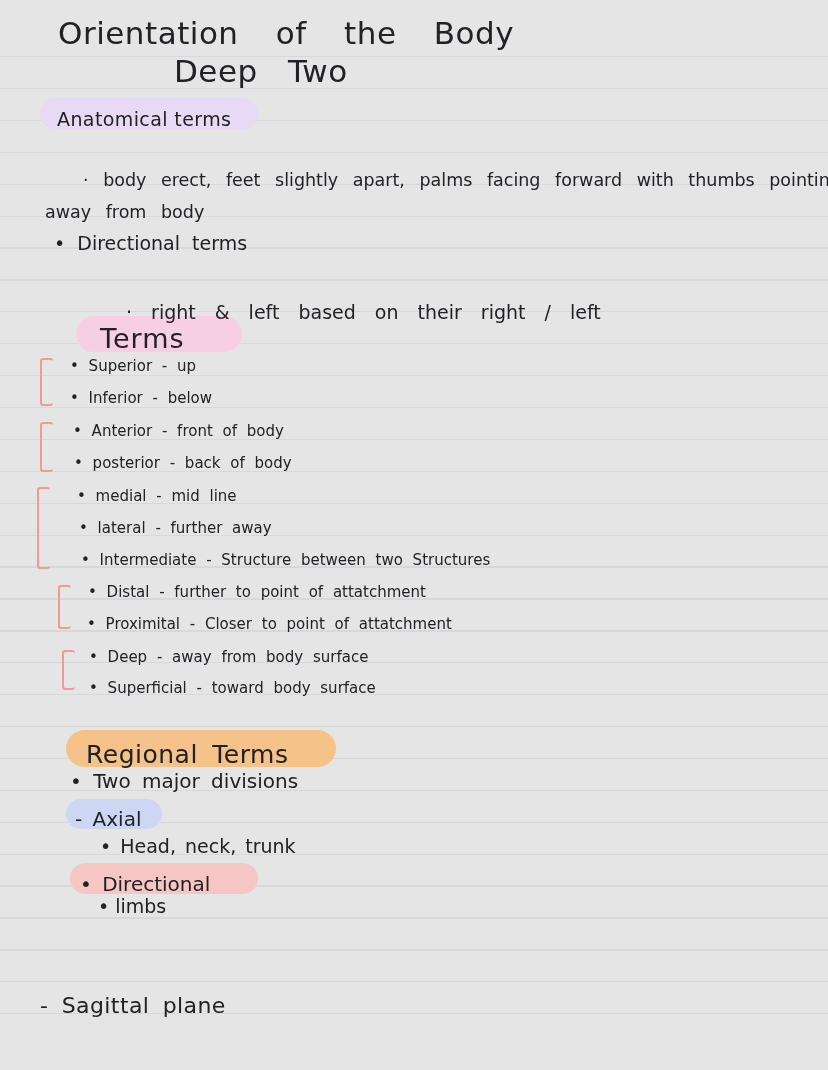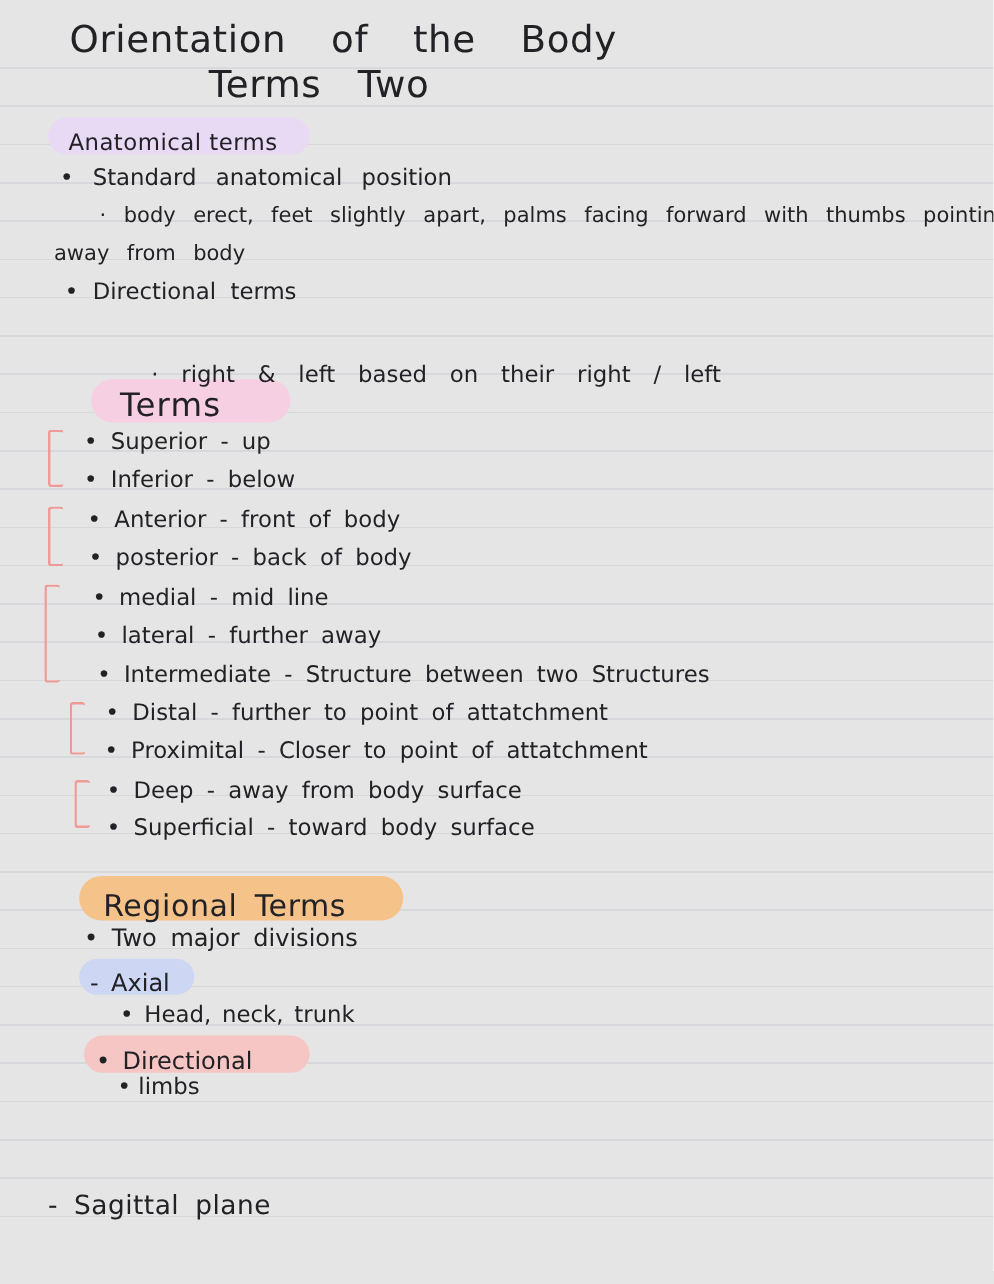--- a/index.html
+++ b/index.html
@@ -41,47 +41,46 @@
   .pill-appendicular{left:70px;top:863px;width:178px;height:31px;border-radius:16px;
     background:var(--hl-red,#f5c6c3);font-size:20px;padding-left:10px;word-spacing:4px;}
   .pill-bodyplanes{left:45px;top:952px;width:240px;height:47px;border-radius:23px;
     background:var(--hl-yellow,#f8f4c4);font-size:29px;padding-left:18px;word-spacing:8px;letter-spacing:.5px;}
   
   .l-std{left:50px;top:138px;font-size:19px;word-spacing:10px;}
   .l-body-erect{left:83px;top:170px;font-size:17.5px;word-spacing:9px;}
   .l-away{left:45px;top:202px;font-size:17.5px;word-spacing:9px;}
   .l-directional{left:54px;top:233px;font-size:19px;word-spacing:6px;}
   .l-rightleft{left:126px;top:264px;font-size:19px;word-spacing:13px;margin-top:38px;}
-  .term-row{font-size:19px;word-spacing:5px;}
+  .term-row{font-size:15px;word-spacing:5px;}
   .l-twomajor{left:70px;top:770px;font-size:20px;word-spacing:5px;}
   .l-headneck{left:100px;top:836px;font-size:19px;word-spacing:3px;}
   .l-limbs{left:98px;top:896px;font-size:19px;}
   .l-sagittal{left:40px;top:993px;font-size:22px;word-spacing:6px;letter-spacing:.4px;}
   
   .bracket{
     position:absolute;z-index:1;width:11px;
     border-left:2.5px solid var(--bracket,#f09a98);
     border-top:2.5px solid var(--bracket,#f09a98);
     border-bottom:2.5px solid var(--bracket,#f09a98);
     border-radius:3px;
   }
 </style>
 </head>
 <body>
 
 <div class="page">
   <div class="ruled-lines"></div>
 
   <div class="txt title1">Orientation of the Body</div>
-  <div class="txt title2">Terms Two</div>
+  <div class="txt title2">Deep Two</div>
 
   <div class="pill pill-anatomical">
     <span>Anatomical terms</span>
   </div>
-  <div class="txt l-std">• Standard anatomical position</div>
   <div class="txt l-body-erect">· body erect, feet slightly apart, palms facing forward with thumbs pointing</div>
   <div class="txt l-away">away from body</div>
   <div class="txt l-directional">• Directional terms</div>
   <div class="txt l-rightleft">· right &amp; left based on their right / left</div>
 
   <div class="pill pill-terms">
     <span>Terms</span>
   </div>
 
   <div class="bracket" style="left:40px;top:358px;height:44px;"></div>

